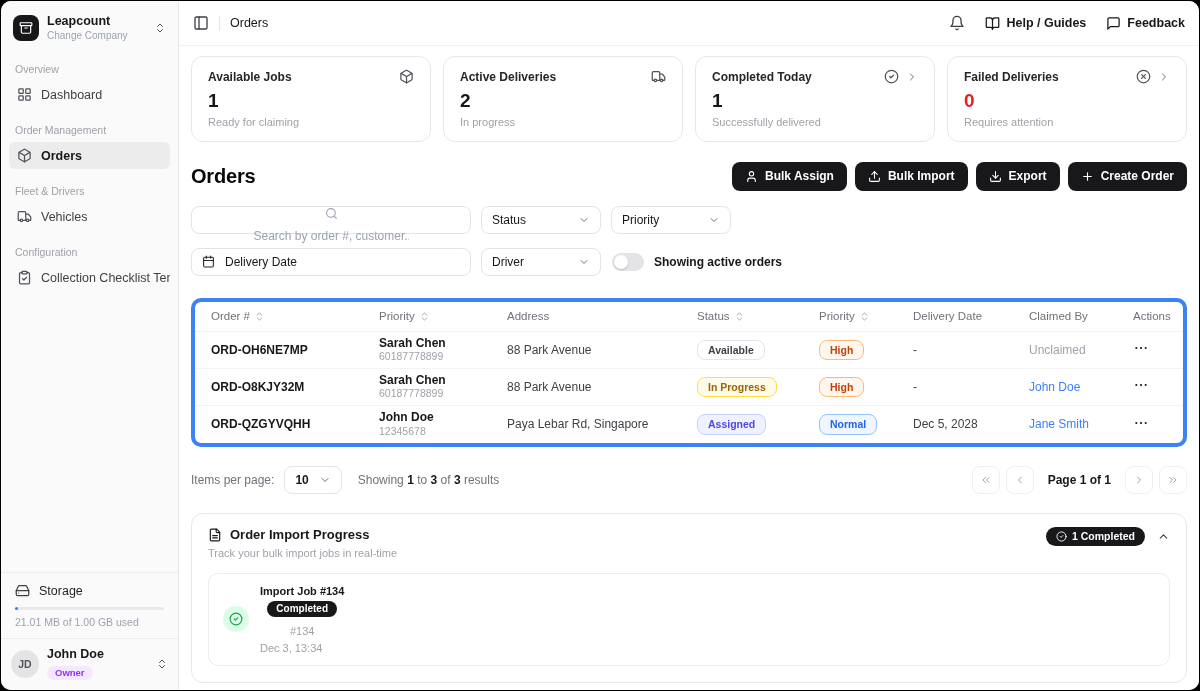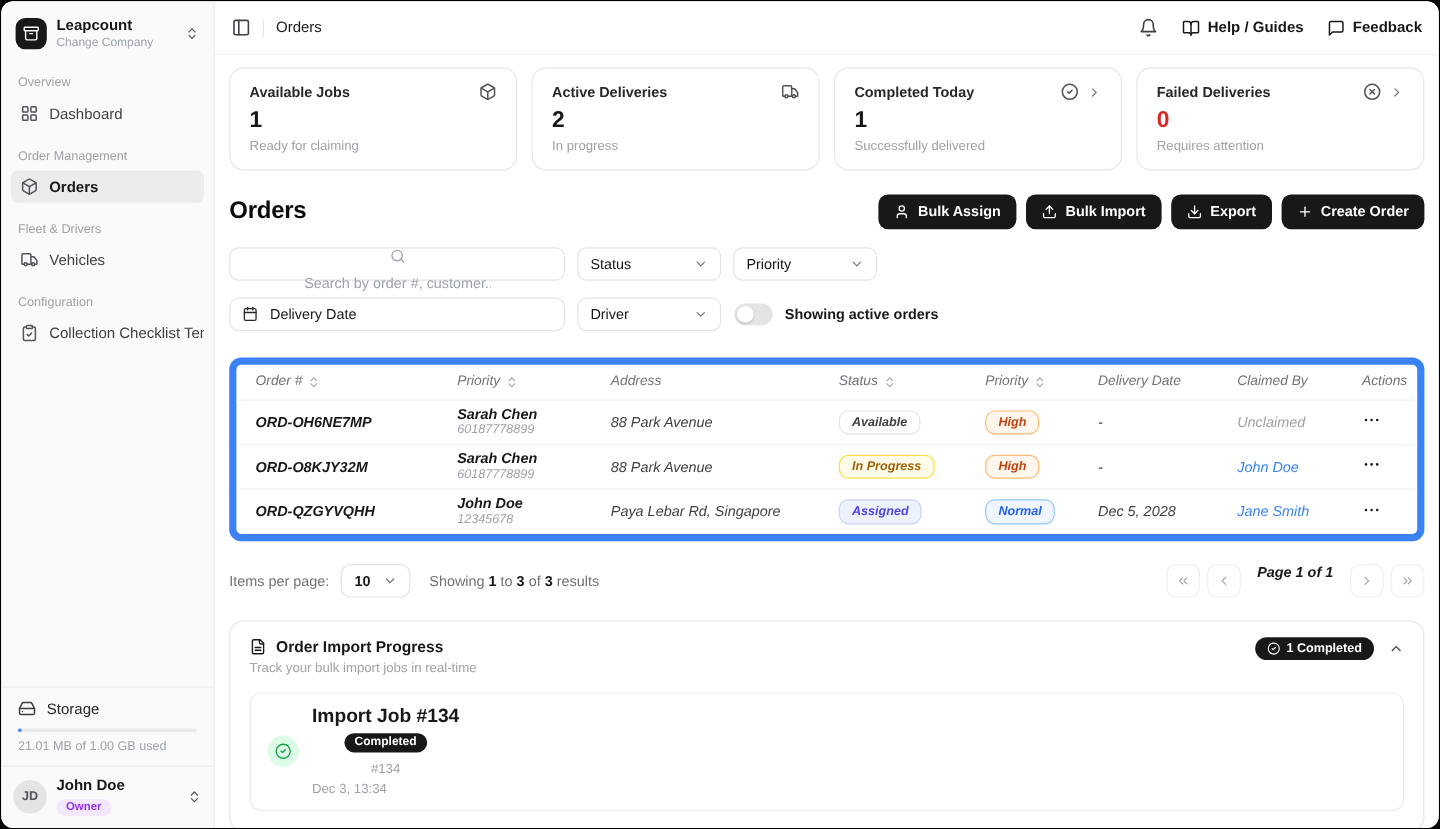--- a/index.html
+++ b/index.html
@@ -85,21 +85,21 @@
   .search-box input::placeholder { color:#9ca3af; }
   .select-box { display:flex; align-items:center; justify-content:space-between; width:120px; height:28px; border:1px solid #e4e4e7; border-radius:8px; padding:0 10px; font-size:12px; color:#18181b; cursor:pointer; background:#fff; }
   .select-box .icon { width:12px; height:12px; color:#71717a; }
   .date-btn { display:flex; align-items:center; gap:10px; width:280px; height:28px; border:1px solid #e4e4e7; border-radius:8px; padding:0 10px; font-size:12px; color:#18181b; cursor:pointer; background:#fff; }
   .date-btn .icon { width:13px; height:13px; color:#27272a; }
   .toggle-wrap { display:flex; align-items:center; margin-left:1px; }
   .toggle { width:32px; height:18px; border-radius:999px; background:#e4e4e7; position:relative; cursor:pointer; flex:none; }
   .toggle .knob { position:absolute; left:2px; top:2px; width:14px; height:14px; border-radius:50%; background:#fff; box-shadow:0 1px 2px rgba(0,0,0,.18); }
   .toggle-label { font-size:12px; font-weight:600; color:#18181b; margin-left:10px; }
 
-  .table-card { margin-top:22px; border:6px solid #3b82f6; border-radius:10px; overflow:hidden; background:#fff;font-style:italic; }
+  .table-card { margin-top:22px; border:4px solid #3b82f6; border-radius:10px; overflow:hidden; background:#fff; }
   .trow { display:grid; grid-template-columns:168px 128px 190px 122px 94px 116px 104px 1fr; align-items:center; padding:0 16px; }
   .thead { height:30px; border-bottom:1px solid #f0f0f1; color:#71717a; font-size:11.5px; }
   .th { display:flex; align-items:center; gap:4px; cursor:default; }
   .th.sortable { cursor:pointer; }
   .sort-icon { width:11px; height:11px; color:#a1a1aa; }
   .tbody-row { height:37px; border-bottom:1px solid #f4f4f5; font-size:12px; color:#3f3f46; }
   .tbody-row:last-child { border-bottom:none; }
   .order-id { font-weight:700; color:#18181b; }
   .cust-name { font-weight:700; color:#18181b; line-height:1.2; }
   .cust-phone { font-size:10.5px; color:#a1a1aa; line-height:1.3; }
@@ -112,38 +112,38 @@
   .link { color:#3b82f6; cursor:pointer; }
   .muted { color:#a1a1aa; }
   .ellipsis-btn { width:16px; height:16px; color:#18181b; cursor:pointer; }
 
   .pagination { display:flex; align-items:center; margin-top:19px; font-size:12px; color:#71717a; }
   .pp-label { margin-right:10px; }
   .pp-select { display:flex; align-items:center; gap:10px; border:1px solid #e4e4e7; border-radius:8px; height:28px; padding:0 10px; color:#18181b; font-weight:600; cursor:pointer; background:#fff; }
   .pp-select .icon { width:11px; height:11px; color:#71717a; }
   .showing { margin-left:16px; }
   .showing b { color:#18181b; font-weight:700; }
-  .pag-right { margin-left:auto; display:flex; gap:6px;font-style:italic; }
+  .pag-right { margin-left:auto; display:flex; align-items:center; gap:6px; }
   .pag-btn { width:28px; height:28px; border:1px solid #efeff1; border-radius:8px; background:#fff; display:flex; align-items:center; justify-content:center; color:#a1a1aa; cursor:pointer; }
   .pag-btn .icon { width:12px; height:12px; }
   .page-label { font-size:12px; font-weight:600; color:#18181b; margin:0 8px; }
 
   .import-card { margin-top:19px; border:1px solid #e7e7e9; border-radius:12px; padding:13px 16px 16px; background:#fff; }
   .ic-head { display:flex; align-items:flex-start; }
   .ic-title-row { display:flex; align-items:flex-end; gap:8px; font-size:13px; font-weight:700; color:#18181b; }
   .ic-title-row .icon { width:14px; height:14px; color:#18181b; }
   .ic-sub { font-size:11px; color:#a1a1aa; margin-top:5px; }
   .ic-right { margin-left:auto; display:flex; align-items:center; gap:12px; }
   .badge-dark { display:flex; align-items:center; gap:5px; background:#18181b; color:#fff; font-size:10.5px; font-weight:700; border-radius:999px; padding:3.5px 10px; }
   .badge-dark .icon { width:11px; height:11px; }
   .collapse-chev { width:13px; height:13px; color:#3f3f46; cursor:pointer; }
   .job-card { margin-top:14px; border:1px solid #ececee; border-radius:10px; padding:11px 14px; display:flex; gap:11px; align-items:center; }
   .job-status-circle { width:26px; height:26px; border-radius:50%; background:#dcfce7; color:#16a34a; display:flex; align-items:center; justify-content:center; flex:none; }
   .job-status-circle .icon { width:14px; height:14px; }
-  .job-title { font-size:16px; font-weight:700; color:#18181b; }
+  .job-title { font-size:11px; font-weight:700; color:#18181b; }
   .job-meta { display:flex; align-items:center; gap:8px; margin-top:4px;flex-direction:column; }
   .pill-dark { background:#18181b; color:#fff; font-size:10px; font-weight:700; border-radius:999px; padding:2.5px 9px; }
   .job-ref { font-size:11px; color:#a1a1aa; }
   .job-time { font-size:11px; color:#a1a1aa; margin-top:5px; }
 </style>
 </head>
 <body>
 
 <div class="window">
 

